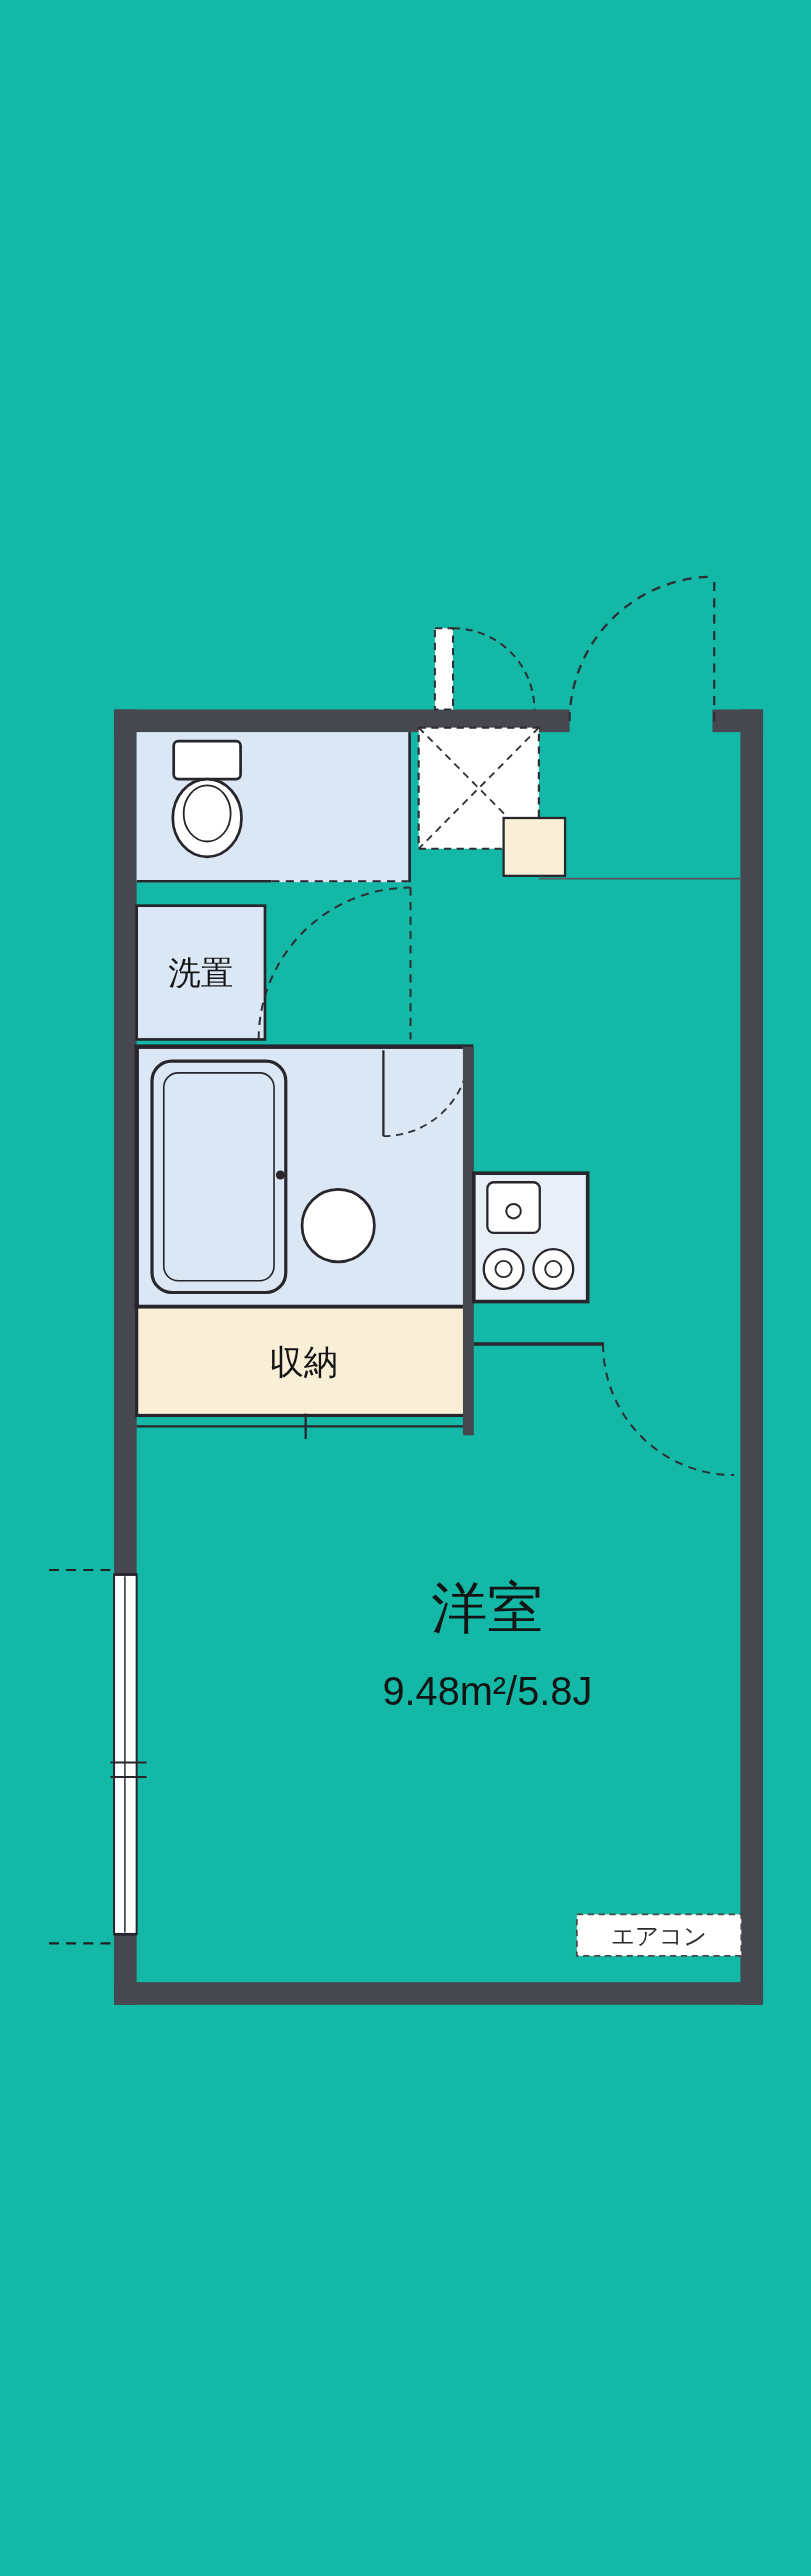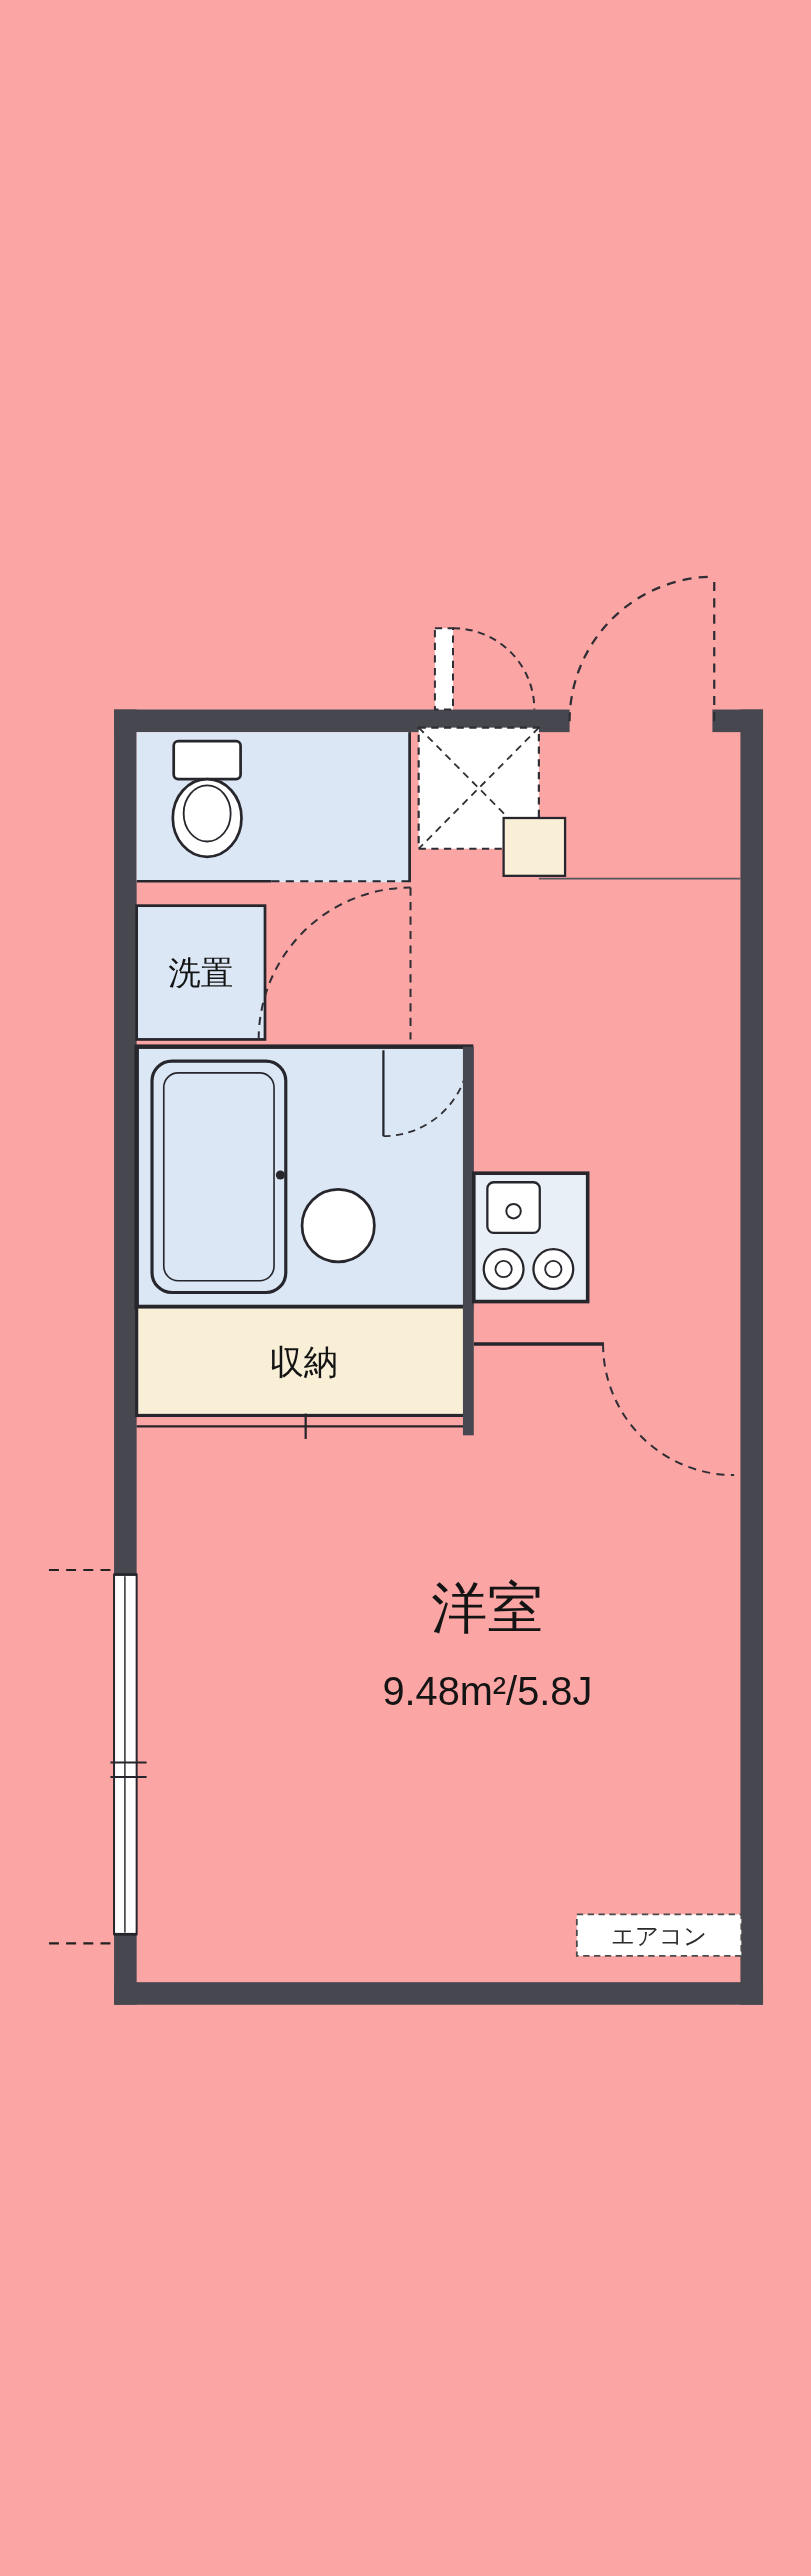--- a/index.html
+++ b/index.html
@@ -1,16 +1,16 @@
 <!DOCTYPE html>
 <html style="font-size:14.5px"><head>
 <meta charset="utf-8">
 <style>
   html,body{margin:0;padding:0;background:#ffffff;}
-  .page{position:relative;width:812px;height:2576px;background:#fca5a5;overflow:hidden;}
+  .page{position:relative;width:812px;height:2576px;background:#14b8a6;overflow:hidden;}
   svg{position:absolute;left:0;top:0;}
   text{font-family:"Liberation Sans","DejaVu Sans",sans-serif;fill:#141414;}
   .lbl-washer{font-size:36px;}
   .lbl-closet{font-size:38px;}
   .lbl-room{font-size:62px;}
   .lbl-area{font-size:44px;}
   .lbl-aircon{font-size:26px;fill:#2b2b2b;}
 </style>
 </head>
 <body>

